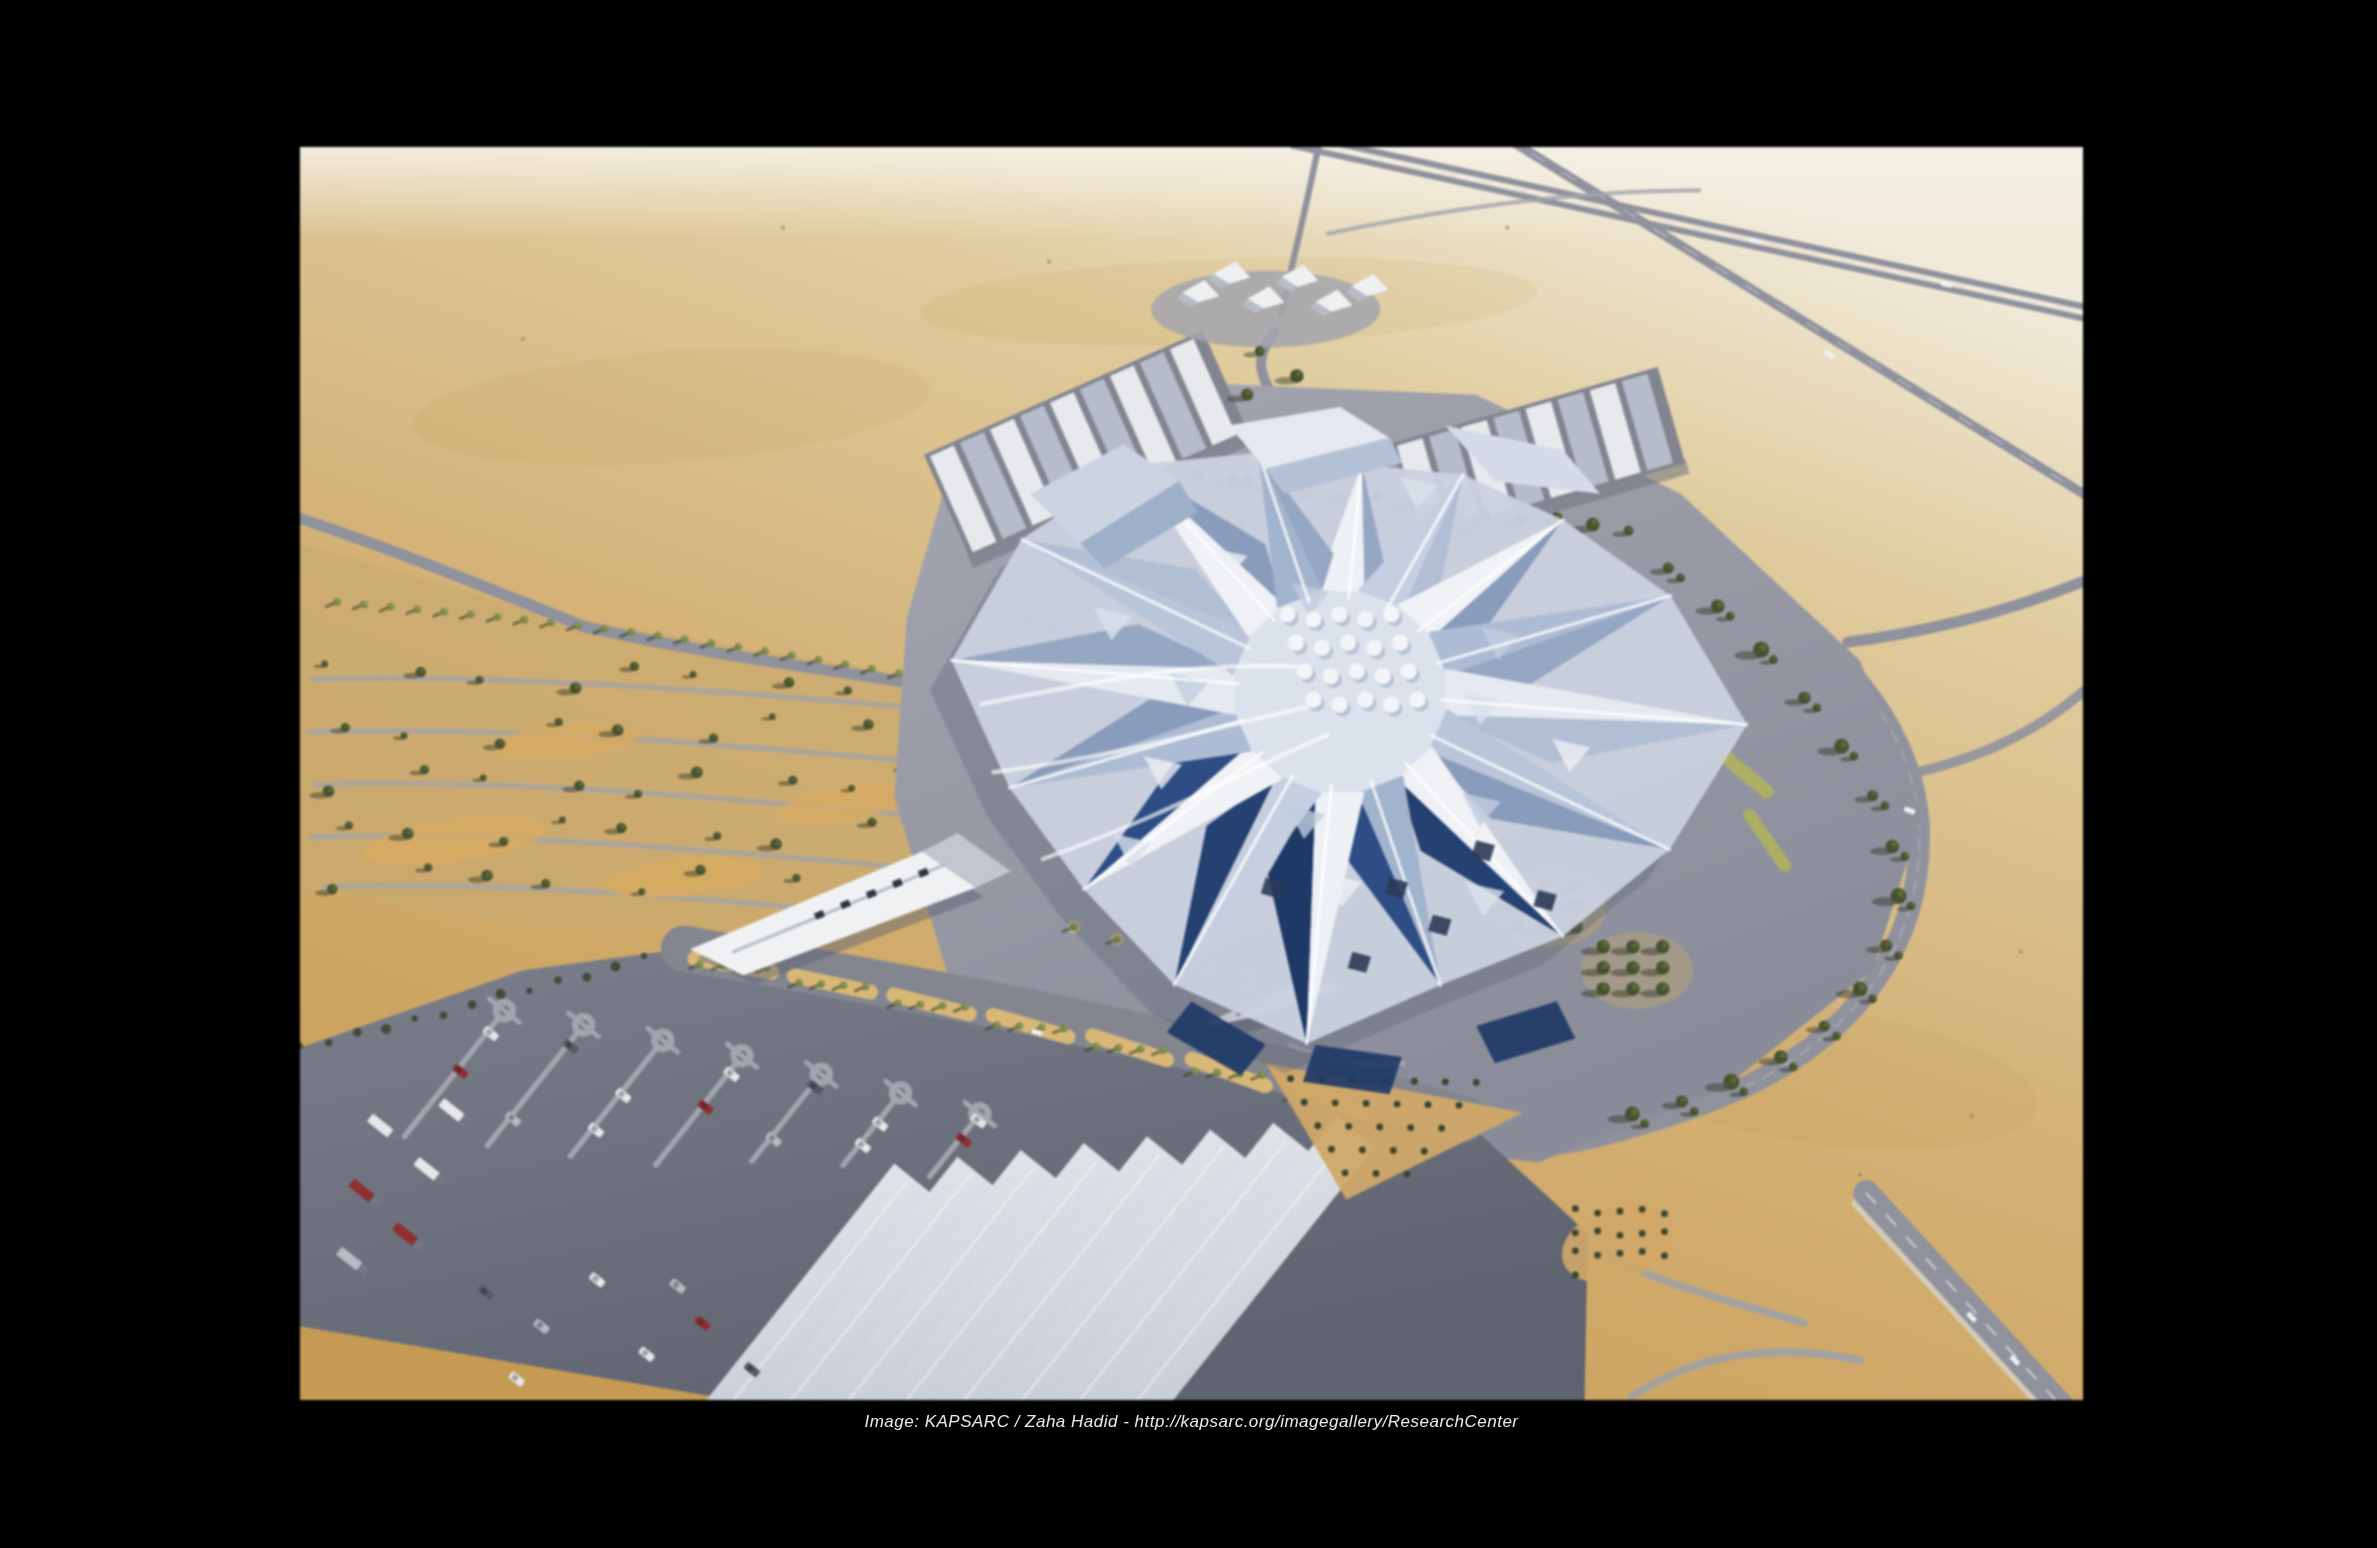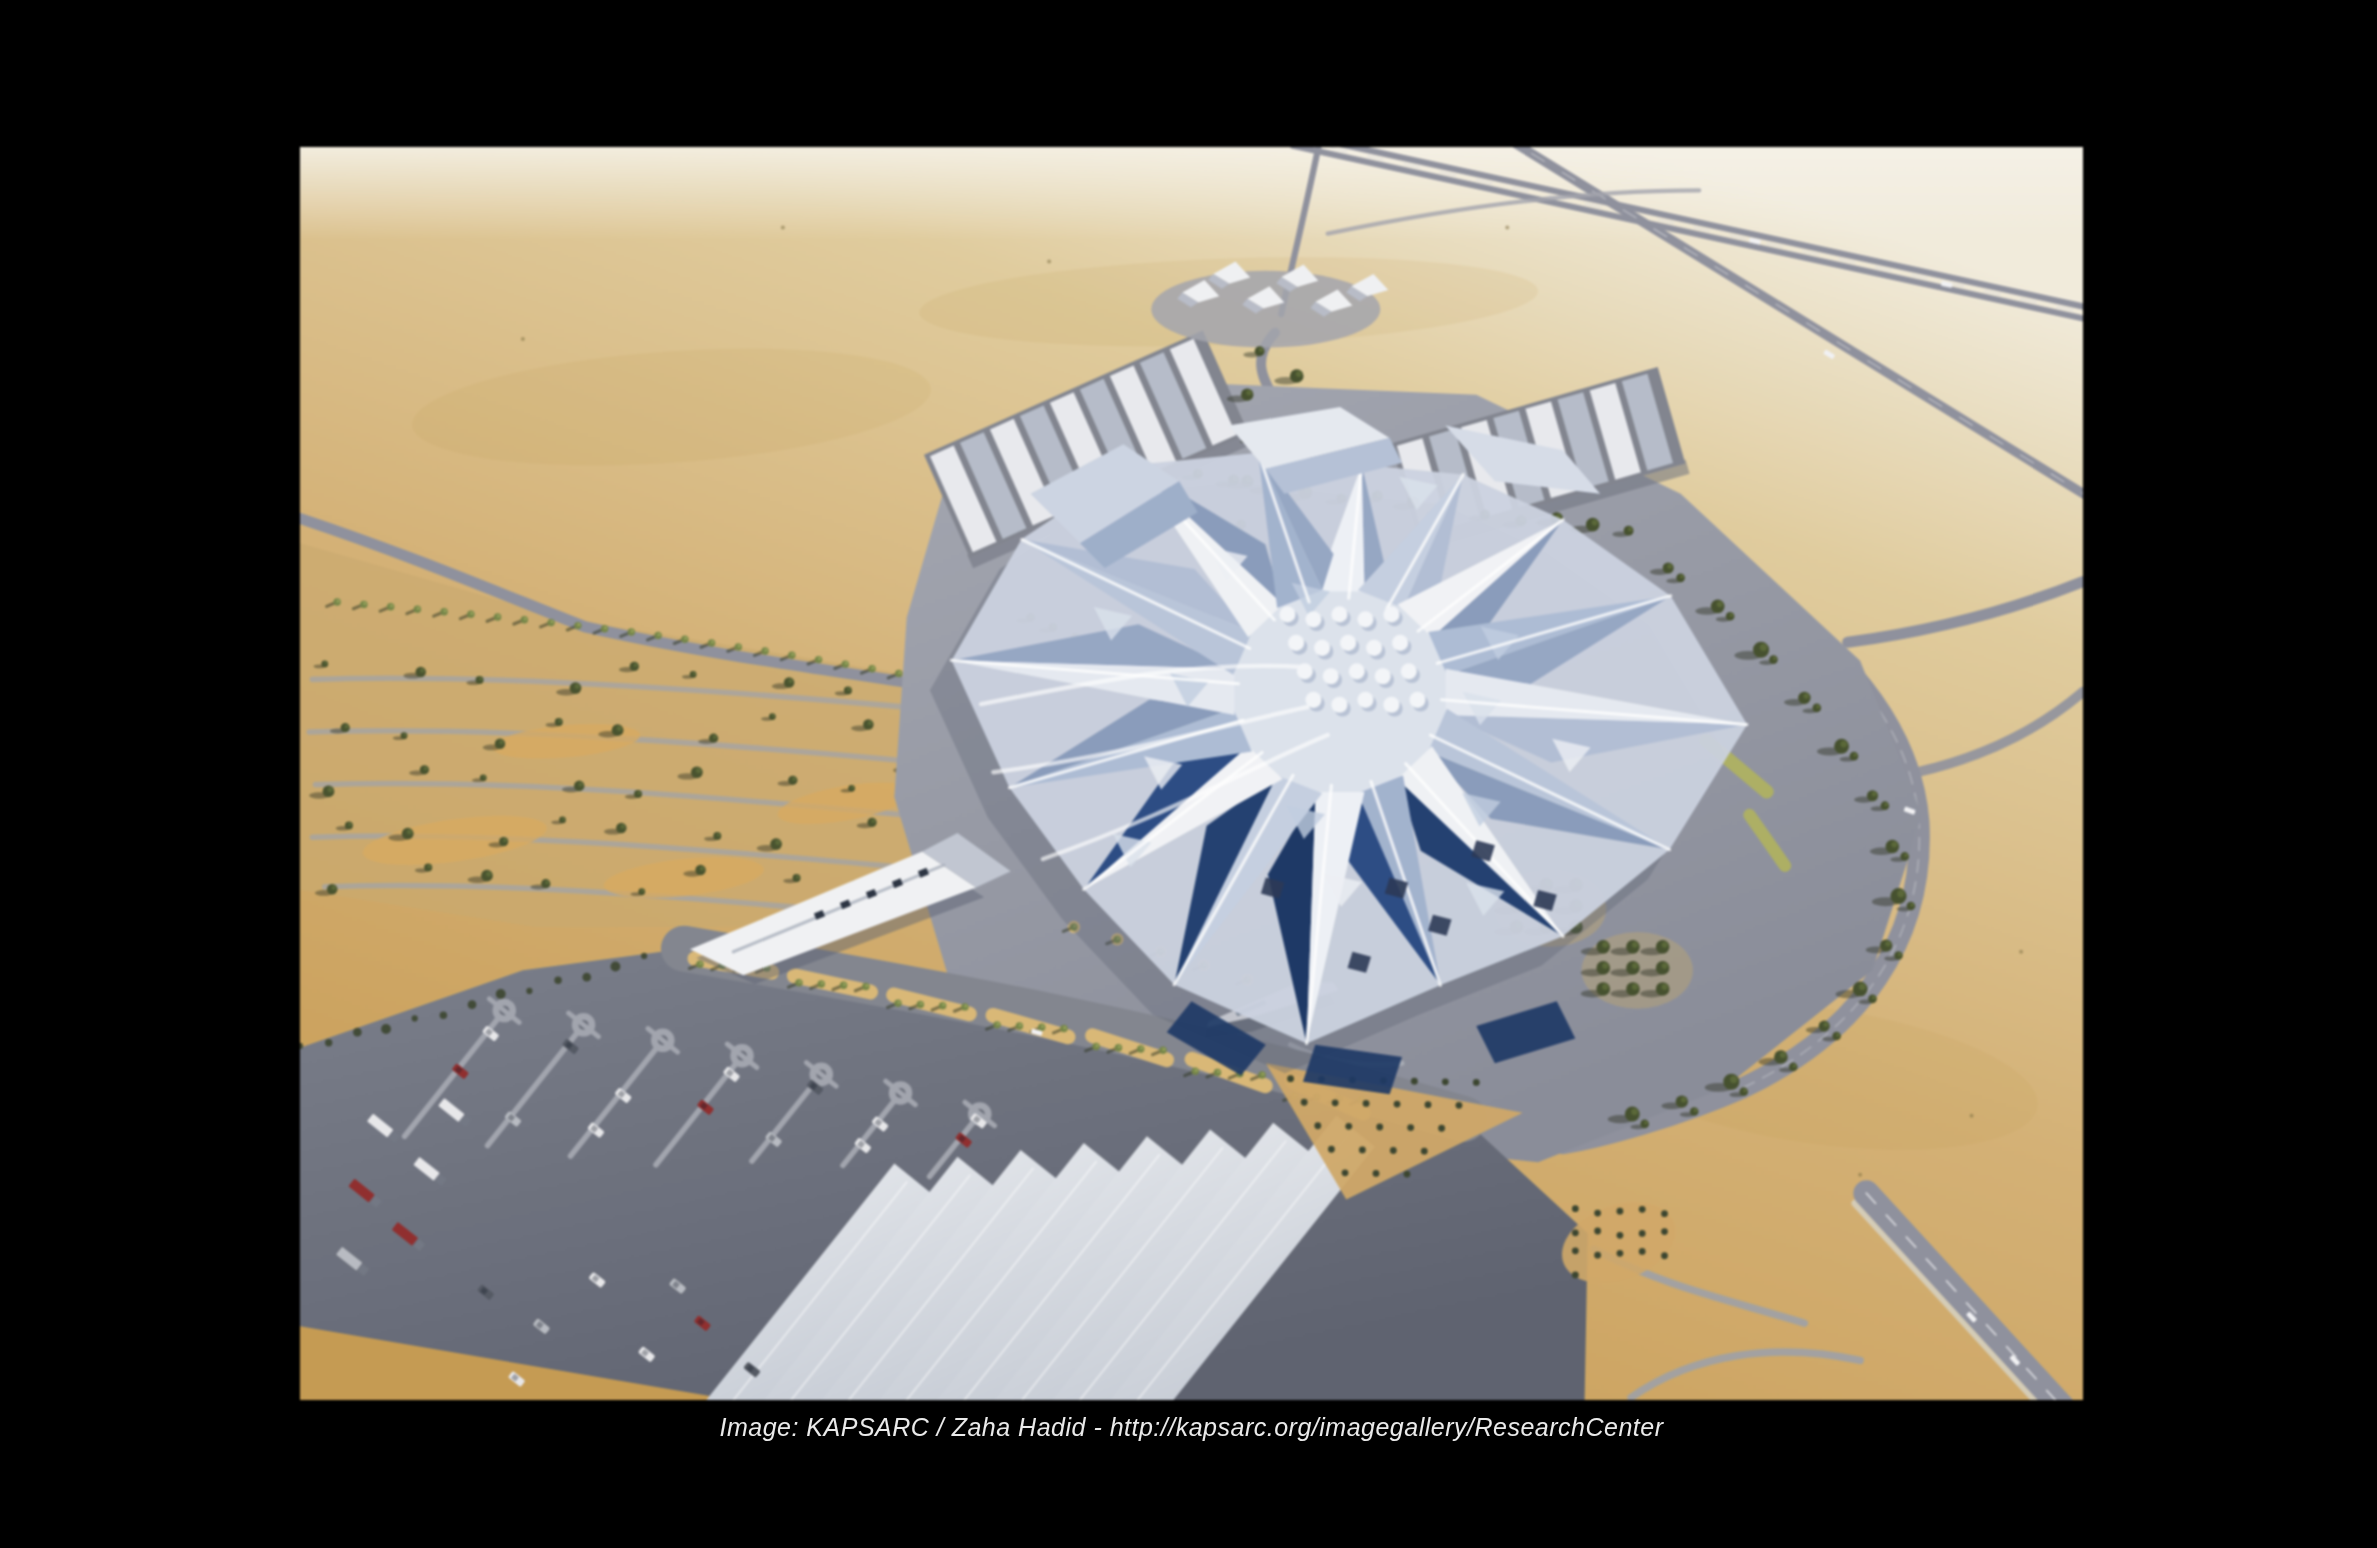--- a/index.html
+++ b/index.html
@@ -1,21 +1,21 @@
 <!DOCTYPE html>
 <html style="--slide-bg: #000000; --caption-text: #eaeaea; --sand-haze: #f2ecdd; --sand-light: #e0cda0; --sand-mid: #d4b278; --sand-deep: #c79e58; --road-gray: #8f919d; --asphalt-dark: #5f636f; --asphalt-light: #7b7f8b; --divider-gray: #a2a5ae; --canopy-white: #eef0f3; --canopy-shade: #c2c8d2; --building-white: #f1f3f6; --building-blue-light: #c3cede; --building-blue: #9fb2cf; --building-navy: #223e6d; --tree-dark: #46502f; --palm-green: #75854a; --median-tan: #d9b97a;font-size:10px"><head>
 <meta charset="utf-8">
 <style>
   html,body{margin:0;padding:0;background:#000;}
   .slide{position:relative;width:2377px;height:1548px;background:var(--slide-bg,#000);overflow:hidden;
          font-family:"Liberation Sans",sans-serif;}
   .photo{position:absolute;left:300px;top:147px;width:1783px;height:1253px;}
   .photo svg{display:block;width:100%;height:100%;filter:blur(0.8px) saturate(1.04) contrast(.99);}
   .caption{position:absolute;left:300px;top:1412px;width:1783px;text-align:center;
-           font-style:italic;font-size:25px;line-height:1.2;letter-spacing:0.5px;
+           font-style:italic;font-size:17px;line-height:1.2;letter-spacing:0.5px;
            color:var(--caption-text,#eaeaea);}
 </style>
 </head>
 <body>
 
 <div class="slide">
 
   <div class="photo">
     <svg id="scene" viewBox="0 0 2880 2024" preserveAspectRatio="none">
       <defs>

